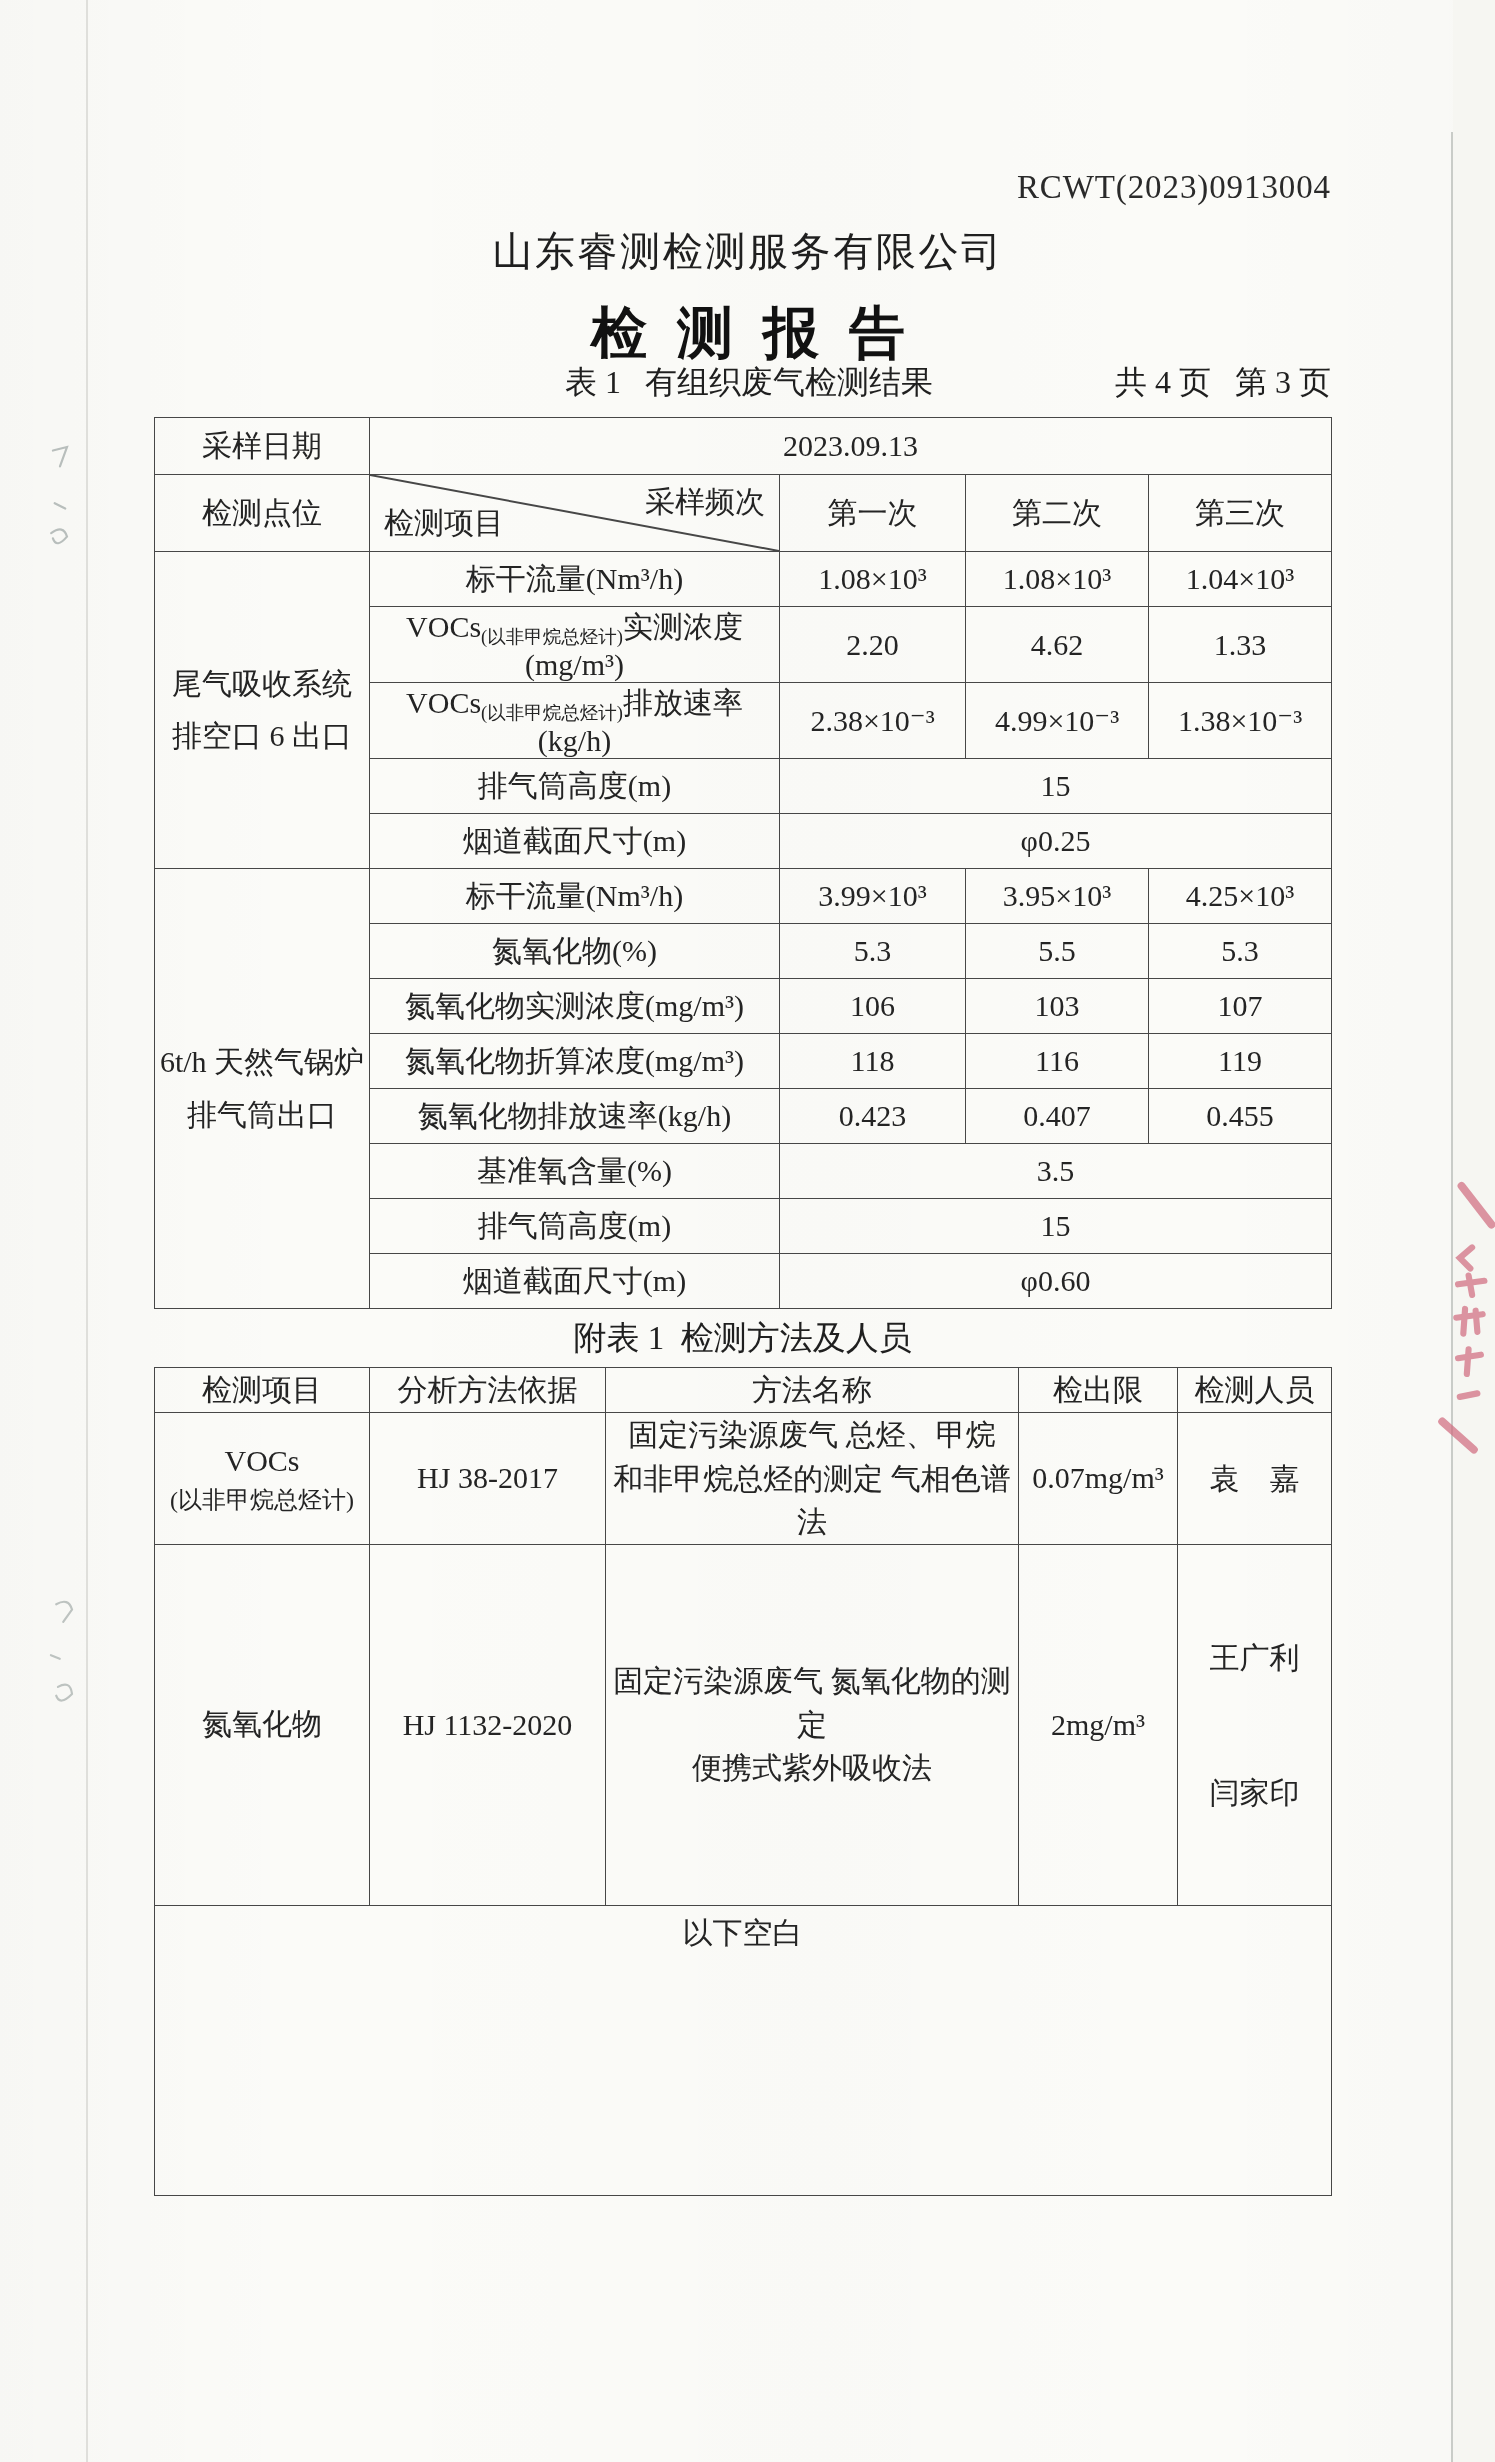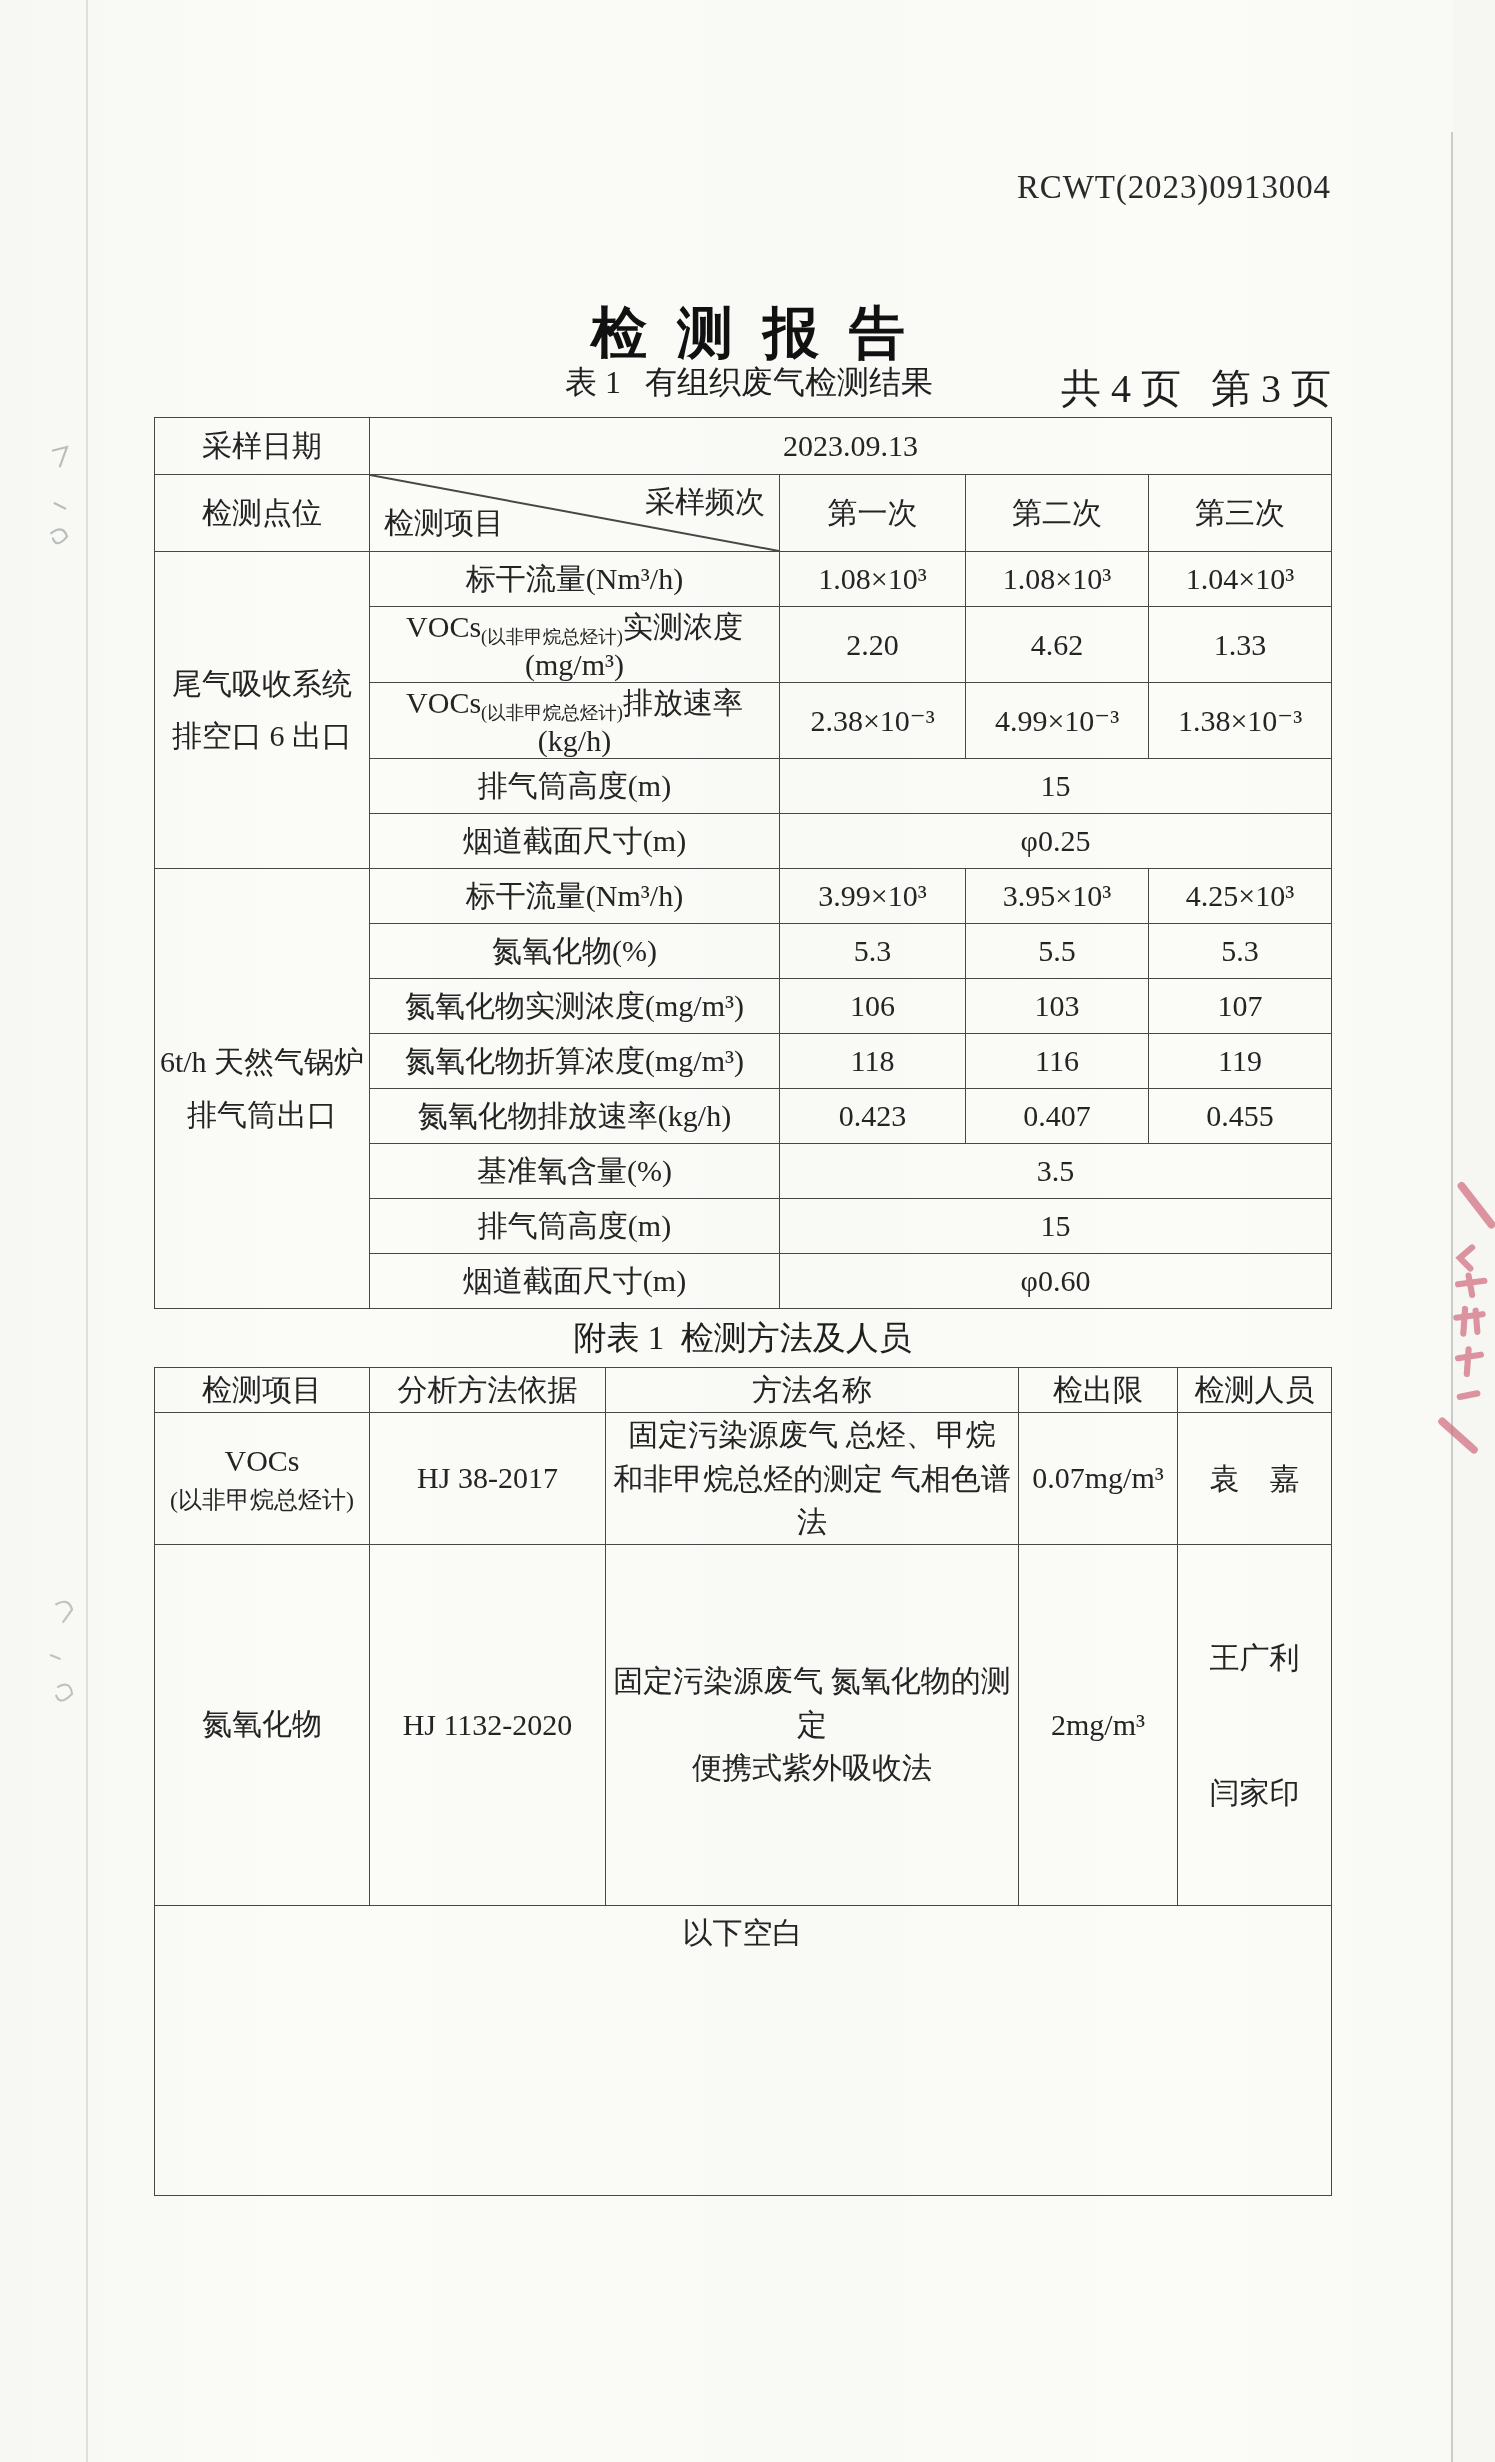--- a/index.html
+++ b/index.html
@@ -14,21 +14,21 @@
   .fold-line-left{position:absolute;left:86px;top:0;width:1.8px;height:2462px;background:#dcdcd8;opacity:.9;}
   .right-strip{position:absolute;left:1453px;top:0;width:42px;height:2462px;background:#f6f6f2;}
   .fold-line-right{position:absolute;left:1451px;top:132px;width:1.8px;height:2330px;background:#c9ccc8;}
   .artifact{position:absolute;pointer-events:none;}
 
   
   .report-no{position:absolute;top:169px;right:164px;font-size:33px;letter-spacing:0.9px;color:#2a2a2a;}
   .company{position:absolute;top:224px;left:748px;transform:translateX(-50%);font-size:40px;letter-spacing:2.6px;color:#1f1f1f;}
   .doc-title{position:absolute;top:296px;left:748px;transform:translateX(-50%);font-size:56px;font-weight:bold;letter-spacing:30px;padding-left:30px;color:#111;}
   .caption{position:absolute;top:361px;left:565px;font-size:32px;white-space:pre;color:#1f1f1f;}
-  .pagination{position:absolute;top:361px;right:164px;font-size:40px;white-space:pre;color:#1f1f1f;}
+  .pagination{position:absolute;top:361px;right:164px;font-size:32px;white-space:pre;color:#1f1f1f;}
   .appendix-caption{position:absolute;top:1316px;left:154px;width:1177px;text-align:center;font-size:33px;white-space:pre;color:#1f1f1f;}
 
   
   table{border-collapse:collapse;table-layout:fixed;}
   td{border:1.8px solid #474747;text-align:center;vertical-align:middle;font-size:30px;padding:0;color:#242424;}
   .t1{position:absolute;left:154px;top:417px;width:1177px;}
   .t2{position:absolute;left:154px;top:1367px;width:1177px;}
   tr.h68 td{height:56px;}
   tr.h90 td{height:76px;}
   tr.h65 td{height:54px;}
@@ -75,20 +75,21 @@
     <path d="M56 168 L86 164"></path>
     <path d="M66 158 L64 186"></path>
     <path d="M78 160 L80 184"></path>
     <path d="M58 214 L84 210"></path>
     <path d="M70 204 L68 232"></path>
     <path d="M60 258 L80 254"></path>
     <path d="M40 286 L76 318" stroke-width="9"></path>
   </svg>
 
   <div class="report-no">RCWT(2023)0913004</div>
+  <div class="company">山东睿测检测服务有限公司</div>
   <div class="doc-title">检测报告</div>
   <div class="caption">表 1   有组织废气检测结果</div>
   <div class="pagination">共 4 页   第 3 页</div>
 
   <table class="t1">
     <colgroup>
       <col style="width:215px">
         <col style="width:410px">
         <col style="width:186px">
         <col style="width:183px">

